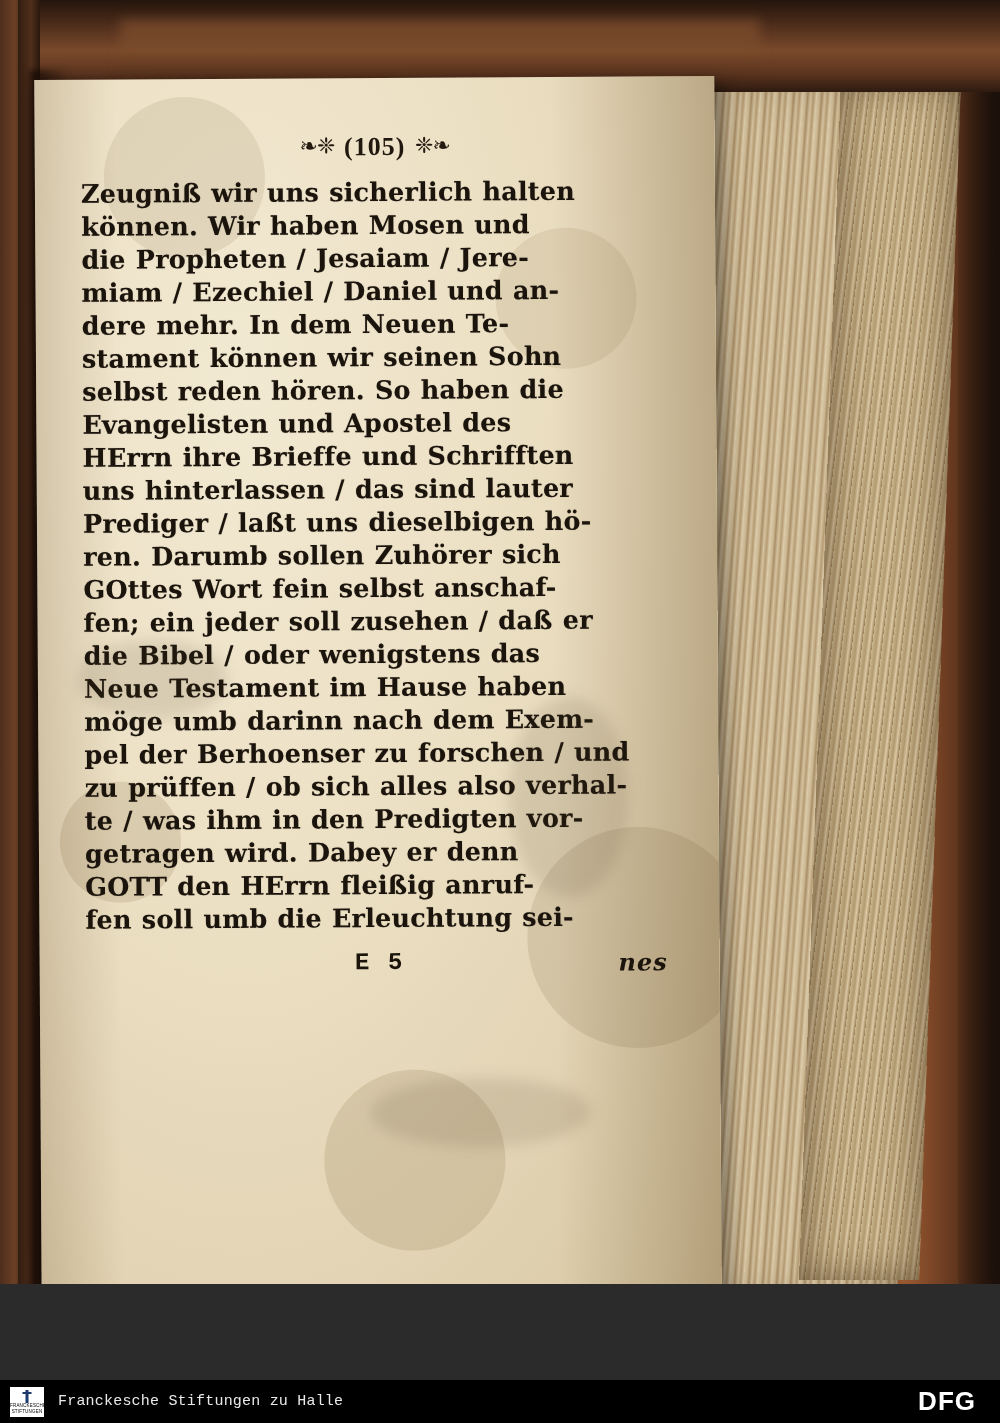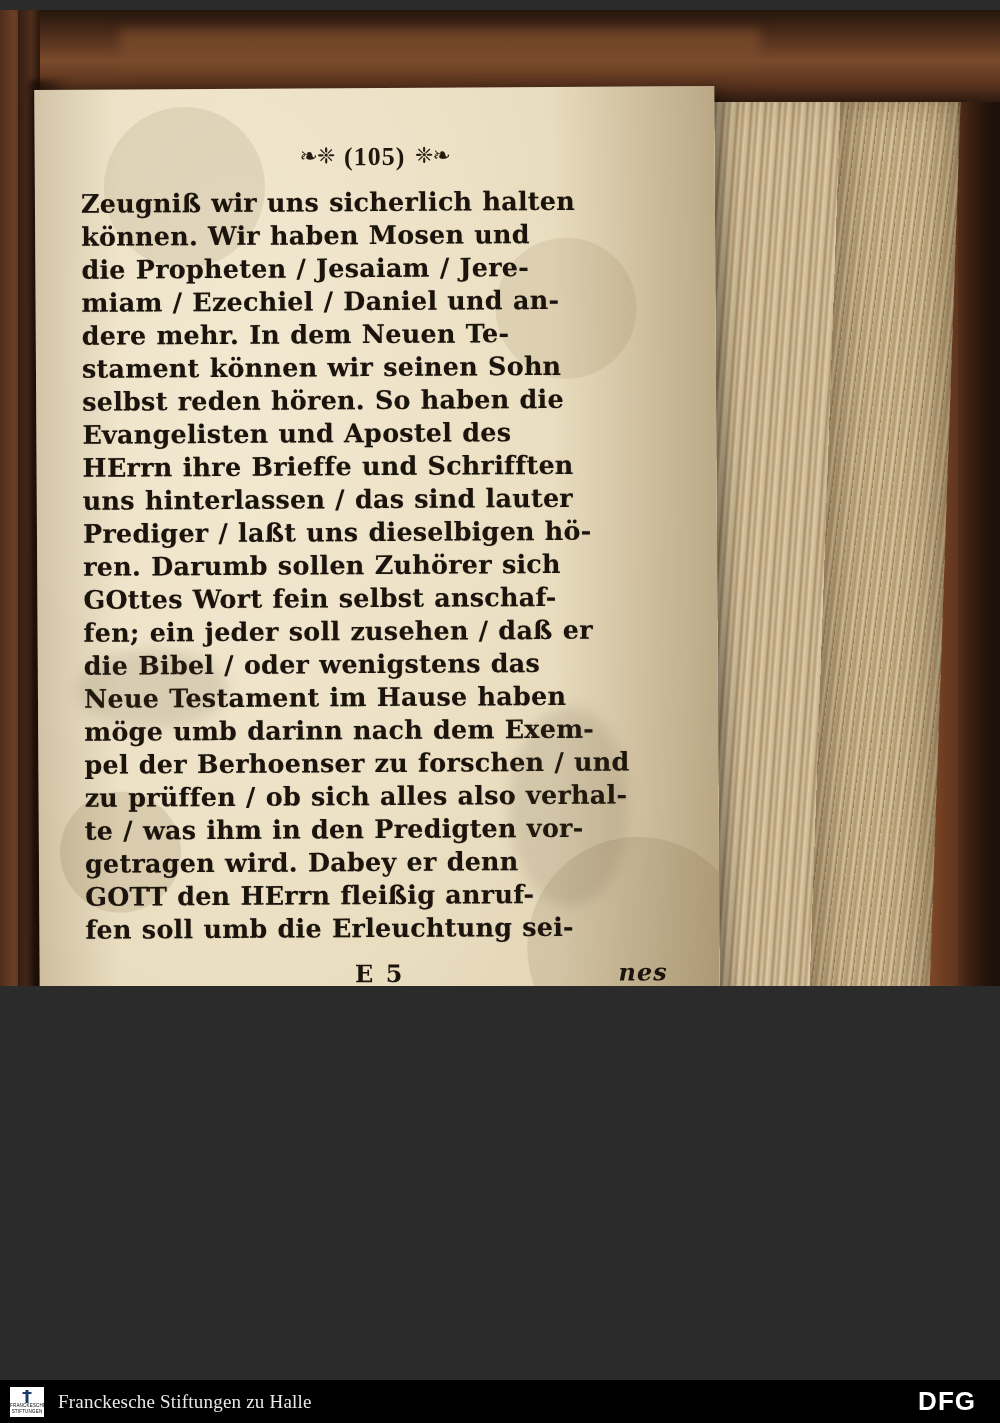--- a/index.html
+++ b/index.html
@@ -11,23 +11,23 @@
     width: 1000px;
     height: 1423px;
     position: relative;
     overflow: hidden;
     font-family: "Liberation Serif", serif;
   }
 
   
   #scan {
     position: absolute;
-    left: 0; top: 10px;
+    left: 0; top: 0;
     width: 1000px;
-    height: 976px;
+    height: 1284px;
     overflow: hidden;
     background: #6b4a34;
   }
 
   
   .bg-dark {
     position: absolute;
     left: 0; top: 0; width: 1000px; height: 1380px;
     background:
       linear-gradient(100deg, #3a2317 0%, #4a2d1d 4%, #6a4229 9%, #3b2415 13%, #2d1b11 16%, #23150d 20%, #1d1109 100%);
@@ -186,20 +186,21 @@
     font-family: "DejaVu Serif", serif;
     font-weight: 700;
     font-size: 24px;
     color: #1b140c;
   }
   .signature {
     position: absolute;
     left: 50%;
     transform: translateX(-50%);
     letter-spacing: 2px;
+    font-family: Liberation Mono, monospace;
   }
   .catchword {
     position: absolute;
     right: 6px;
     letter-spacing: 1px;
     font-style: italic;
   }
 
   
   .smudge {
@@ -241,22 +242,22 @@
     position: absolute;
     top: 3px; left: 50%;
     transform: translateX(-50%);
     width: 9px; height: 13px;
     background:
       linear-gradient(#1b3a6b, #1b3a6b) center/3px 13px no-repeat,
       linear-gradient(#1b3a6b, #1b3a6b) left 0 top 2px/9px 2px no-repeat;
   }
   .footer-credit {
     color: #e9e9e9;
-    font-family: Liberation Serif, serif;
-    font-size: 19px;
+    font-family: Liberation Mono, monospace;
+    font-size: 15px;
     margin-left: 14px;
     letter-spacing: .2px;
   }
   .footer-dfg {
     margin-left: auto;
     margin-right: 24px;
     color: #fff;
     font-family: "Liberation Sans", sans-serif;
     font-weight: bold;
     font-size: 26px;

